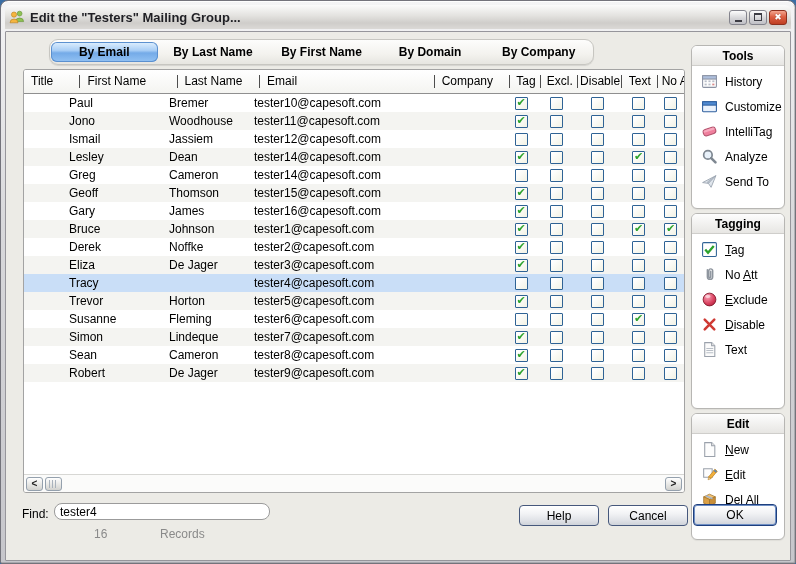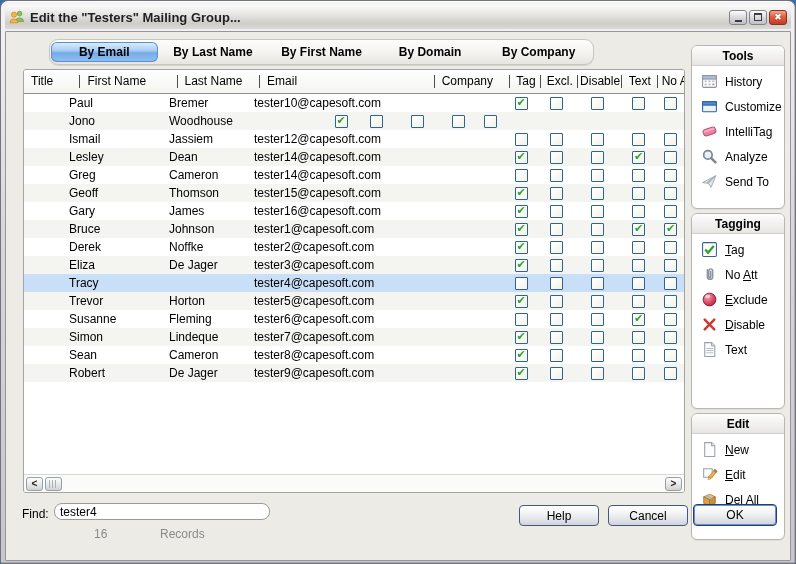--- a/index.html
+++ b/index.html
@@ -208,20 +208,21 @@
               <span class="cb"></span>
             </span>
             <span class="ccell" style="width: 27px;">
               <span class="cb"></span>
             </span>
           </div>
           <div class="trow alt">
             <span class="tcell" style="width: 38px;"></span>
             <span class="tcell" style="width: 100px;">Jono</span>
             <span class="tcell" style="width: 85px;">Woodhouse</span>
+            <span class="tcell" style="width: 180px;">tester11@capesoft.com</span>
             <span class="tcell" style="width: 78px;"></span>
             <span class="ccell" style="width: 32px;">
               <span class="cb checked"></span>
             </span>
             <span class="ccell" style="width: 38px;">
               <span class="cb"></span>
             </span>
             <span class="ccell" style="width: 45px;">
               <span class="cb"></span>
             </span>

